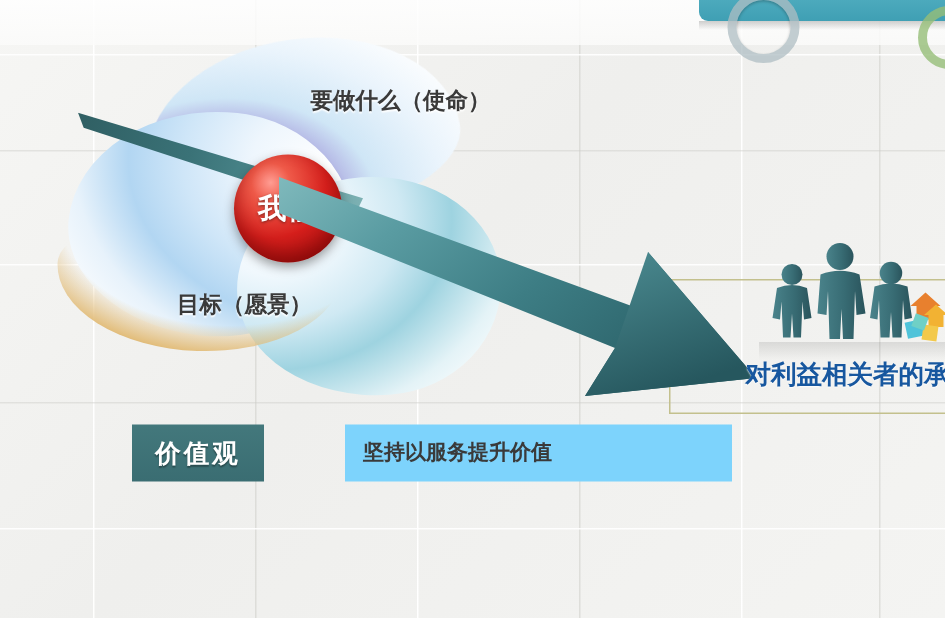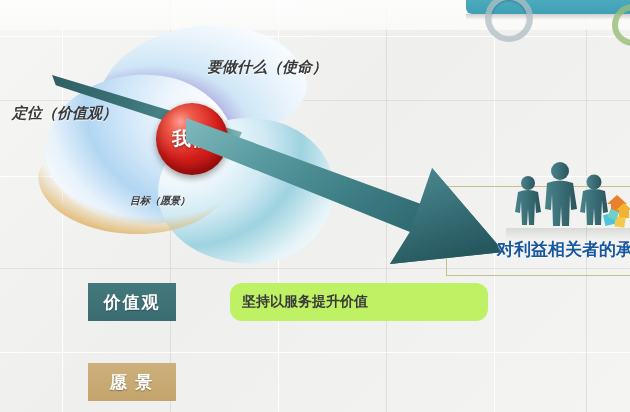--- a/index.html
+++ b/index.html
@@ -80,43 +80,43 @@
   .core span{
     color:#fff;font-weight:bold;font-size:19px;letter-spacing:1px;
     text-shadow:0 1px 2px rgba(0,0,0,.45);
   }
 
   
   .arrow{position:absolute;left:184px;top:116px;width:330px;height:150px;}
 
   
   .lbl{position:absolute;font-weight:bold;color:#3a3a3a;white-space:nowrap;}
-  .lbl-shadow{text-shadow:0 1px 1px rgba(255,255,255,.9);font-style:italic;}
+  .lbl-shadow{text-shadow:0 1px 1px rgba(255,255,255,.9);}
   .lbl-mission{left:207px;top:58px;font-size:15px;}
   .lbl-values{left:12px;top:104px;font-size:15px;}
-  .lbl-vision{left:118px;top:194px;font-size:10px;margin-left:12px;}
+  .lbl-vision{left:118px;top:194px;font-size:15px;}
 
   
   .people{position:absolute;left:512px;top:160px;width:118px;height:80px;}
   .floor{position:absolute;left:506px;top:228px;width:130px;height:12px;
     background:linear-gradient(180deg,rgba(0,0,0,.10),rgba(0,0,0,0));}
 
   .stake-text{position:absolute;left:497px;top:238px;font-size:17px;font-weight:bold;
     color:#17579f;letter-spacing:0px;white-space:nowrap;
     text-shadow:0 1px 1px rgba(255,255,255,.85);}
 
   
   .table{position:absolute;left:88px;top:283px;width:400px;}
   .row{display:flex;align-items:stretch;height:38px;margin-bottom:2px;gap:24px;}
   .tag{width:88px;display:flex;align-items:center;justify-content:center;
     color:#fff;font-weight:bold;font-size:17px;letter-spacing:2px;
     text-shadow:0 1px 1px rgba(0,0,0,.35);}
   .gap{width:6px;}
   .desc{flex:1;display:flex;align-items:center;padding-left:12px;
-    background:#bef264;color:#3a3a3a;font-weight:bold;font-size:14px;border-radius:12px;}
+    background:#7dd3fc;color:#3a3a3a;font-weight:bold;font-size:14px;}
   .r1 .tag{background:linear-gradient(180deg,#43787c,#3a6d72);}
   .r2 .tag{background:linear-gradient(180deg,#5b5a9e,#4f4e91);}
   .r3 .tag{background:linear-gradient(180deg,#cdb07c,#c4a46c);}
 </style>
 </head>
 <body>
 
 <div id="stage">
 
   <div class="bg-base"></div>
@@ -165,21 +165,20 @@
       <linearGradient id="headgrad" x1="0" y1="0" x2="0.4" y2="1">
         <stop offset="0%" stop-color="#4d8d93"></stop>
         <stop offset="100%" stop-color="#26575e"></stop>
       </linearGradient>
     </defs>
     <path d="M2,2 L248,92 L248,52 L320,136 L206,148 L226,116 L2,26 Z" fill="url(#agrad)"></path>
     <path d="M248,52 L320,136 L206,148 L226,116 Z" fill="url(#headgrad)"></path>
   </svg>
 
   <div class="lbl lbl-shadow lbl-mission">要做什么（使命）</div>
-  <div class="lbl lbl-shadow lbl-values">定位（价值观）</div>
   <div class="lbl lbl-shadow lbl-vision">目标（愿景）</div>
 
   <div class="floor"></div>
   <svg class="people" viewBox="0 0 118 80">
     <defs>
       <linearGradient id="pg" x1="0" y1="0" x2="1" y2="0">
         <stop offset="0%" stop-color="#4a838b"></stop>
         <stop offset="55%" stop-color="#386c74"></stop>
         <stop offset="100%" stop-color="#2a545c"></stop>
       </linearGradient>
@@ -217,19 +216,18 @@
       <div class="tag">价值观</div>
       <div class="gap"></div>
       <div class="desc">坚持以服务提升价值</div>
     </div>
 
     <div class="row r2">
       <div class="gap"></div>
     </div>
 
     <div class="row r3">
-      <div class="tag">愿 景</div>
       <div class="gap"></div>
     </div>
 
   </div>
 
 </div>
 
 </body></html>

